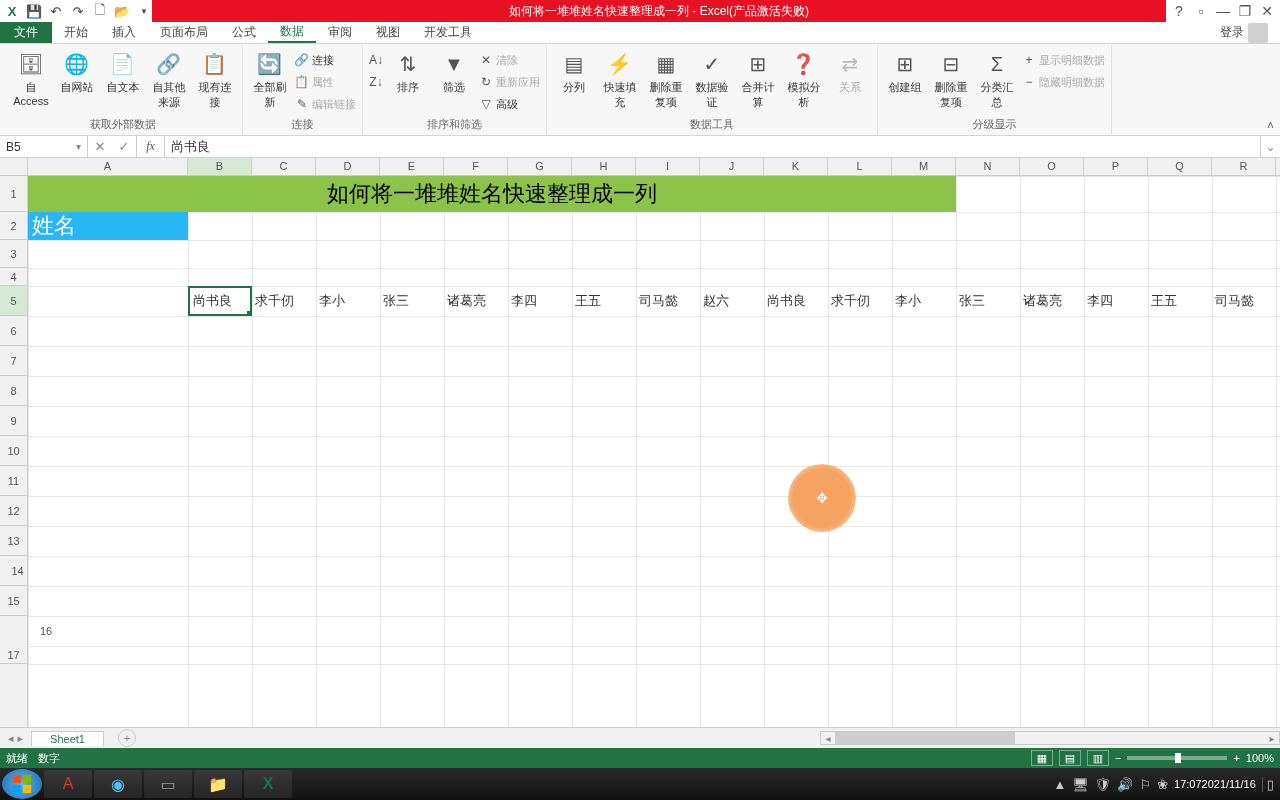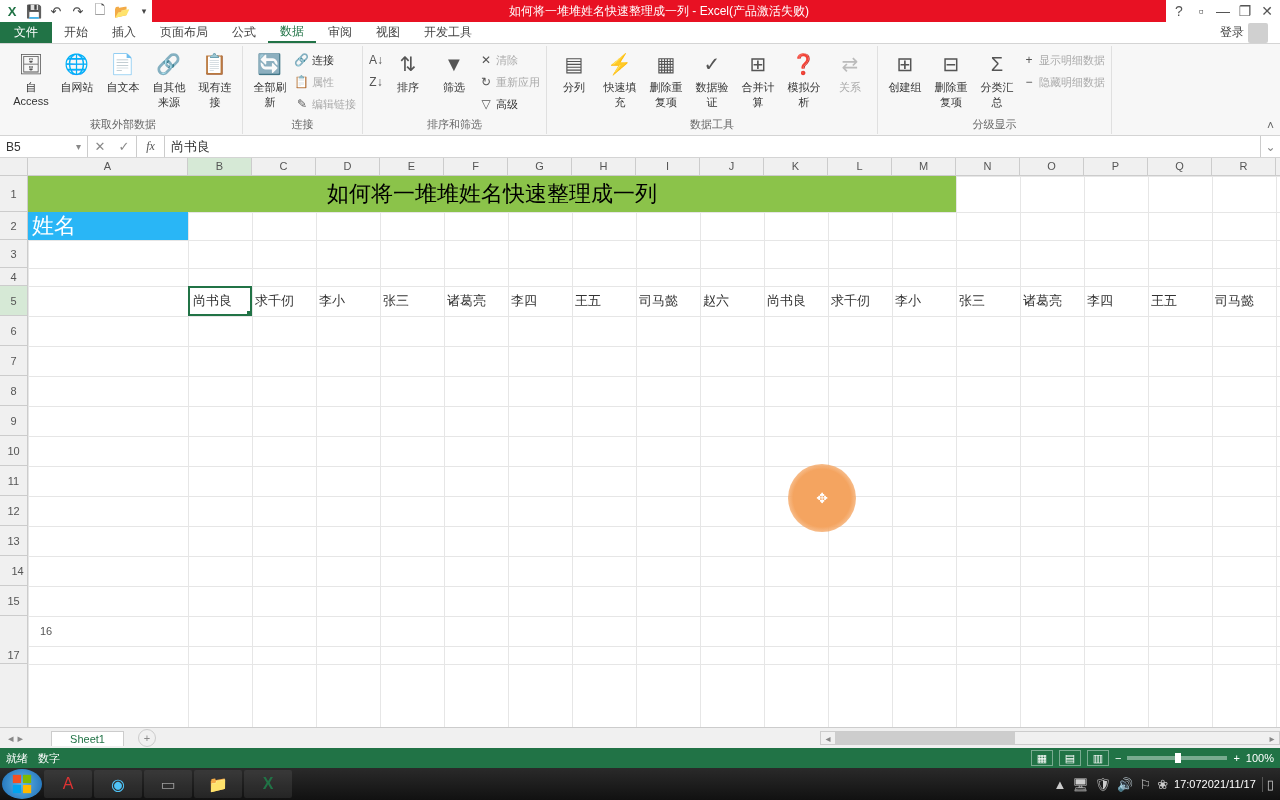--- a/index.html
+++ b/index.html
@@ -63,21 +63,21 @@
 .cell { position: absolute; display: flex; align-items: center; padding: 0 3px; font-size: 13px; overflow: hidden; white-space: nowrap;}
 .merged-title { background: #8bc34a; color: #000; font-size: 22px; font-family: SimSun, serif; justify-content: center; }
 .name-header { background: #29b6f6; color: #fff; font-size: 22px; font-family: SimSun, serif; padding-left: 4px;}
 .active-cell { border: 2px solid #217346; background: #fff; z-index: 5; }
 .active-cell::after { content:''; position:absolute; right:-3px; bottom:-3px; width:6px; height:6px; background:#217346; }
 .cursor-highlight { position: absolute; width: 68px; height: 68px; border-radius: 50%; background: radial-gradient(circle, #f4a460 0%, #f4a460 60%, rgba(244,164,96,0) 100%); z-index: 10; display:flex; align-items:center; justify-content:center; color:#fff; font-size:14px;}
 
 
 .sheet-bar { height: 20px; display: flex; align-items: center; background: #f0f0f0; font-size: 11px; }
 .sheet-nav { display: flex; gap: 4px; padding: 0 8px; color: #888; }
-.sheet-tab { background: #fff; border: 1px solid #ccc; border-bottom: none; padding: 1px 18px; color: #217346; margin-left:20px;}
+.sheet-tab { background: #fff; border: 1px solid #ccc; border-bottom: none; padding: 1px 18px; color: #217346; margin-left:0;}
 .sheet-add { width: 18px; height: 18px; border: 1px solid #ccc; border-radius: 50%; display:flex; align-items:center; justify-content:center; margin-left: 14px; color:#888;}
 .hscroll { margin-left: auto; width: 460px; height: 14px; background: #f0f0f0; border: 1px solid #ccc; position: relative; }
 .hscroll .thumb { position: absolute; left: 14px; top: 0; bottom: 0; width: 180px; background: #cdcdcd; }
 .hscroll .arr { position:absolute; top:0; bottom:0; width:14px; display:flex; align-items:center; justify-content:center; color:#888; font-size:10px;}
 
 
 .status-bar { height: 20px; background: #217346; color: #fff; display: flex; align-items: center; font-size: 11px; padding: 0 6px; gap: 10px; }
 .status-right { margin-left: auto; display: flex; align-items: center; gap: 6px; }
 .view-btn { width: 22px; height: 16px; border: 1px solid rgba(255,255,255,0.4); display:flex; align-items:center; justify-content:center; font-size:11px;}
 .zoom-slider { width: 100px; height: 4px; background: rgba(255,255,255,0.4); position: relative; }
@@ -449,17 +449,17 @@
   <div class="task-item" style="color:#217346;font-weight:bold;">X</div>
   <div class="tray">
     <span class="tray-icon">▲</span>
     <span class="tray-icon">🖥</span>
     <span class="tray-icon">🛡</span>
     <span class="tray-icon">🔊</span>
     <span class="tray-icon">⚐</span>
     <span class="tray-icon">❀</span>
     <div class="tray-time">
       <span>17:07</span>
-        <span>2021/11/17</span>
+        <span>2021/11/16</span>
     </div>
     <span class="tray-icon" style="border-left:1px solid #555;padding-left:4px;">▯</span>
   </div>
 </div>
 
 </body></html>

